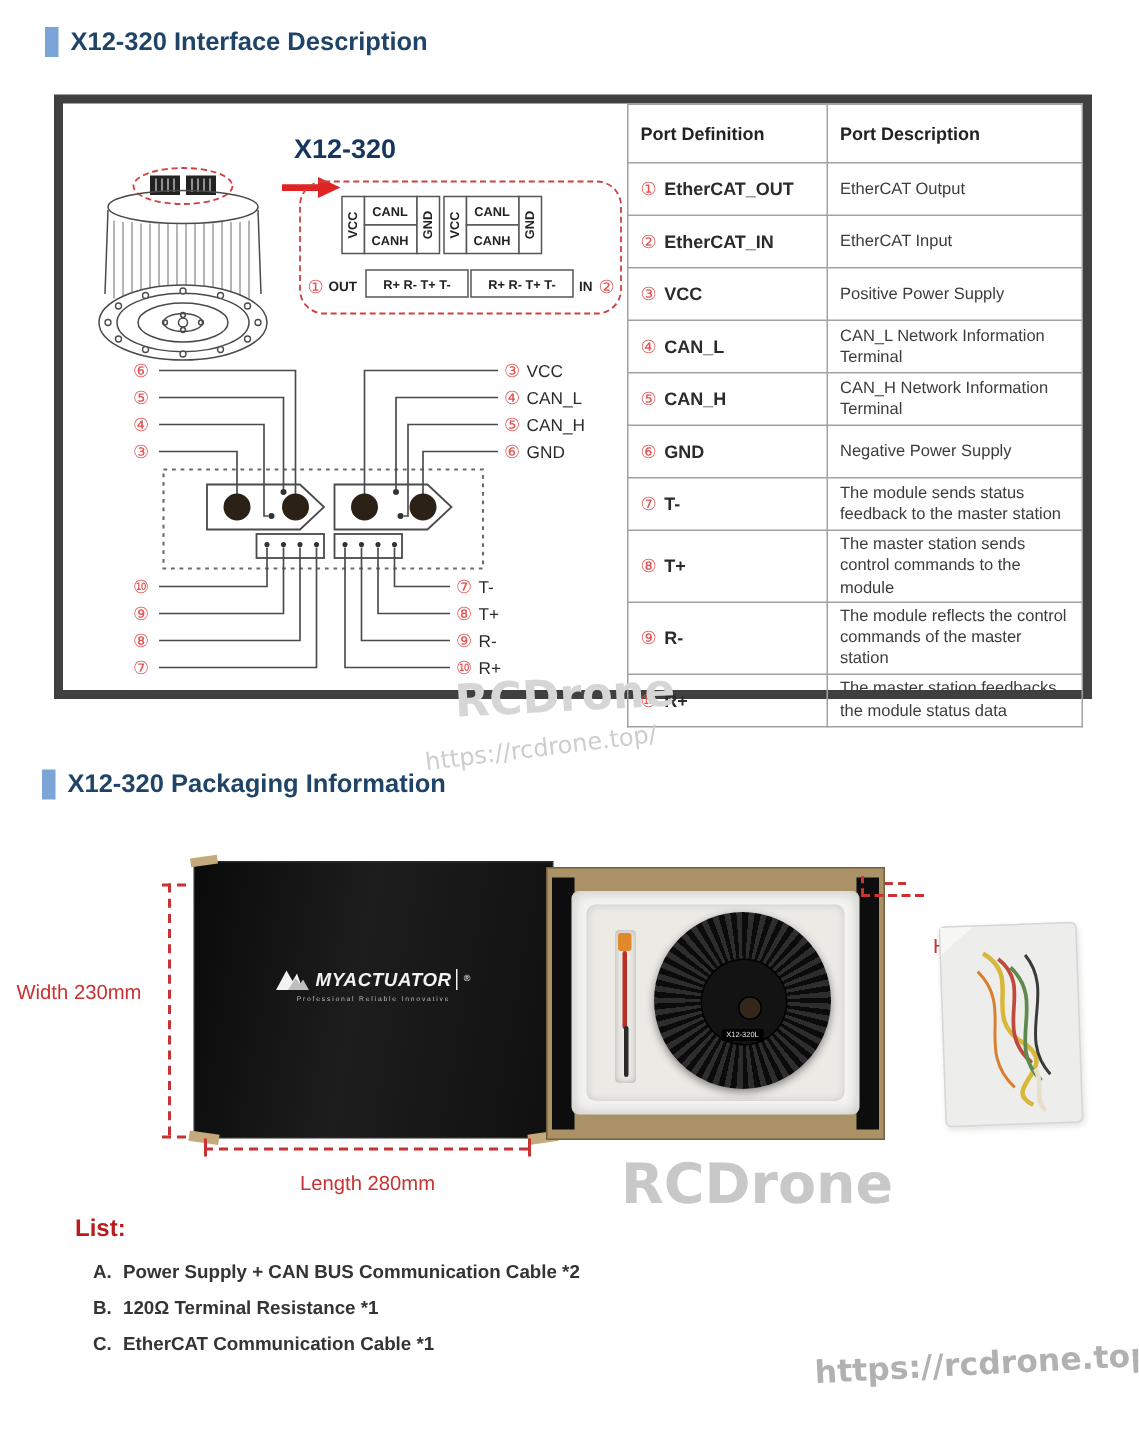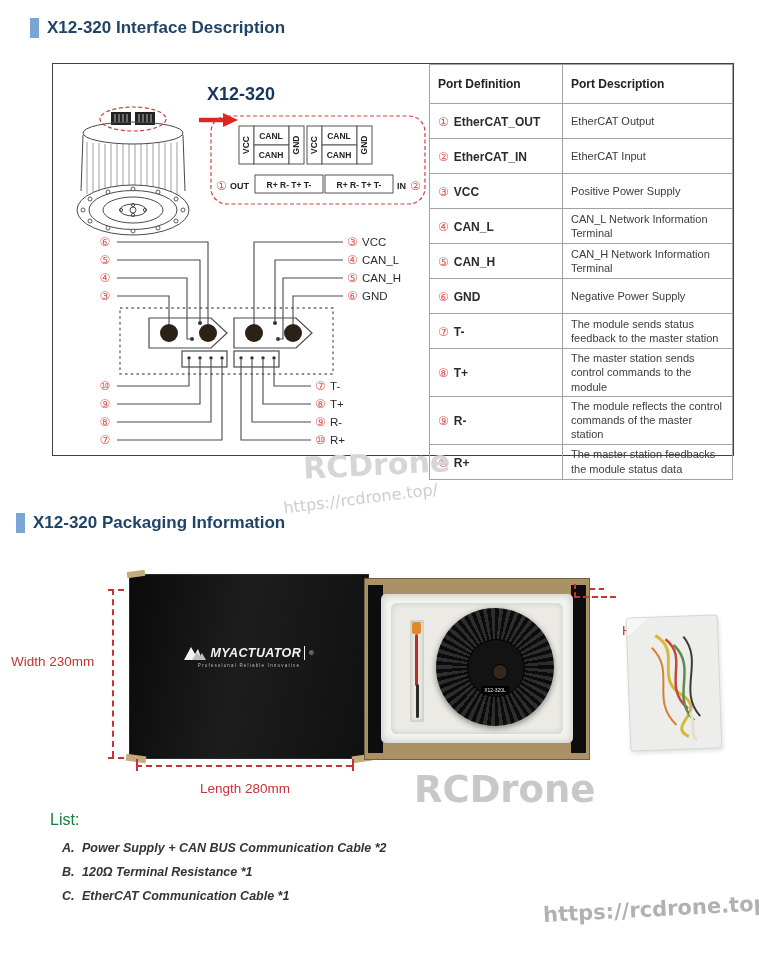--- a/index.html
+++ b/index.html
@@ -5,21 +5,21 @@
   html,body{margin:0;padding:0;background:#fff;}
   .page{position:relative;width:759px;height:960px;background:#fff;overflow:hidden;
         font-family:"Liberation Sans",sans-serif;border-bottom:1px solid #e2e2e2;}
   .abs{position:absolute;}
 
   
   .sec-bar{width:9px;height:20px;background:#7aa5d6;}
   .sec-title{font-size:17px;font-weight:bold;color:#1f4468;line-height:20px;}
 
   
-  .panel{left:52px;top:63px;width:680px;height:391px;border:1px solid #404040;background:#fff;}
+  .panel{left:36px;top:63px;width:680px;height:391px;border:6px solid #404040;background:#fff;}
 
   
   .port-table{position:absolute;right:0;top:0;width:304px;height:100%;border-collapse:collapse;table-layout:fixed;}
   .port-table td{border:1px solid #a2a2a2;padding:2px 8px;vertical-align:middle;}
   .port-table .c1{width:116px;}
   .port-table .hdr{font-size:12px;font-weight:bold;color:#222;height:34px;}
   .port-table tr{height:35px;}
   .cnum{color:#e05454;font-size:12px;margin-right:5px;font-family:"DejaVu Sans",sans-serif;}
   .pname{font-size:12px;font-weight:bold;color:#2b2b2b;}
   .pdesc{font-size:11px;color:#3c3c3c;line-height:1.3;}
@@ -62,22 +62,22 @@
   .disc-hole{position:absolute;left:24px;top:24px;width:14px;height:14px;border-radius:50%;
         background:#33261a;border:1px solid #000;}
   .disc-label{position:absolute;left:50%;top:66%;transform:translateX(-50%);
         background:#000;color:#e8e8e8;font-size:5px;padding:1px 3px;border-radius:1px;white-space:nowrap;}
   .cable-slot{position:absolute;left:29px;top:26px;width:14px;height:102px;background:#e9e8e3;
         border-radius:3px;box-shadow:inset 0 0 4px rgba(0,0,0,.25);}
   .bag{left:628px;top:616px;width:90px;height:132px;background:#ededeb;border:1px solid #d6d6d2;
        border-radius:4px;transform:rotate(-2deg);box-shadow:1px 2px 4px rgba(0,0,0,.12);}
 
   
-  .list-head{font-size:16px;font-weight:normal;color:#15803d;}
-  .list-item{font-size:12.5px;font-weight:bold;color:#343434;font-style:italic;}
+  .list-head{font-size:16px;font-weight:bold;color:#b91c1c;}
+  .list-item{font-size:12.5px;font-weight:bold;color:#343434;}
   .list-letter{display:inline-block;width:20px;}
   .list-note{font-size:10px;font-weight:normal;color:#3c3c3c;}
 </style>
 </head>
 <body>
 
 <div class="page">
 
   <div class="abs" style="left:30px;top:18px;display:flex;gap:8px;">
     <span class="sec-bar"></span>
@@ -285,21 +285,21 @@
         <td class="c1"><span class="cnum">⑩</span><span class="pname">R+</span></td>
         <td class="pdesc">The master station feedbacks the module status data</td>
       </tr>
     </tbody>
       </table>
   </div>
 
   <div class="abs wm" style="left:303px;top:447px;font-size:30px;color:#d6d6d6;transform:rotate(-3deg);">RCDrone</div>
   <div class="abs wm" style="left:283px;top:489px;font-size:16px;color:#cdcdcd;font-weight:400;transform:rotate(-7deg);">https://rcdrone.top/</div>
 
-  <div class="abs" style="left:16px;top:513px;display:flex;gap:8px;">
+  <div class="abs" style="left:28px;top:513px;display:flex;gap:8px;">
     <span class="sec-bar"></span>
     <span class="sec-title">X12-320 Packaging Information</span>
   </div>
 
   <div class="abs black-box">
     <div class="abs flap" style="left:-3px;top:-4px;width:18px;height:6px;transform:rotate(-8deg);"></div>
     <div class="abs flap" style="left:-4px;bottom:-4px;width:20px;height:7px;transform:rotate(8deg);"></div>
     <div class="abs flap" style="right:-4px;bottom:-4px;width:20px;height:7px;transform:rotate(-8deg);"></div>
     <div class="abs" style="left:0;top:70px;width:100%;">
       <div class="logo-row">

